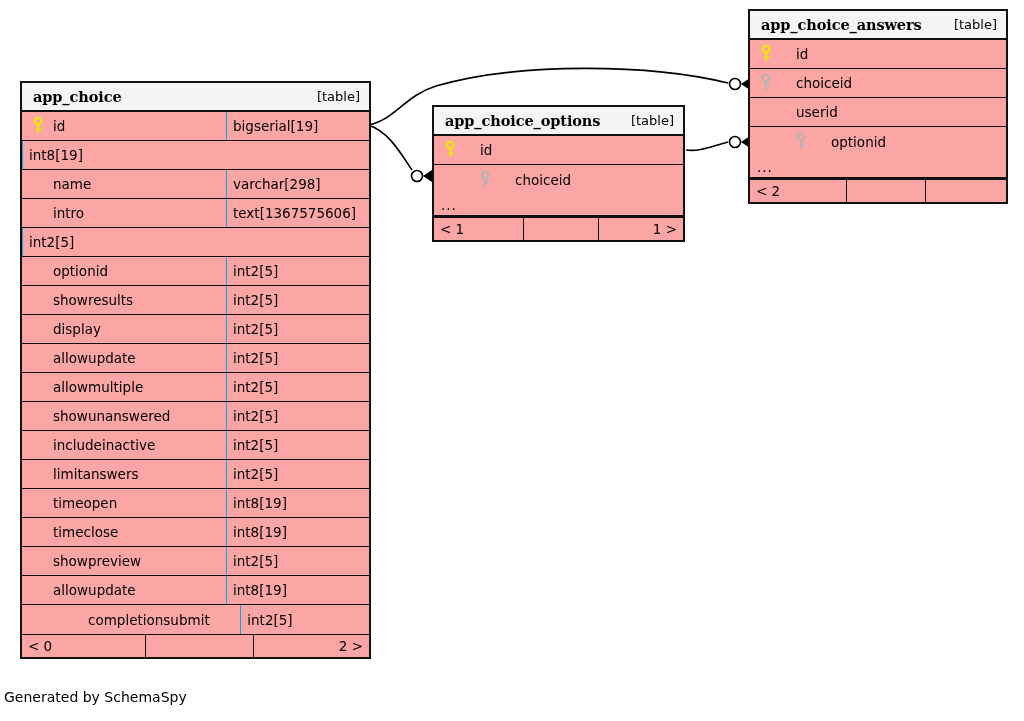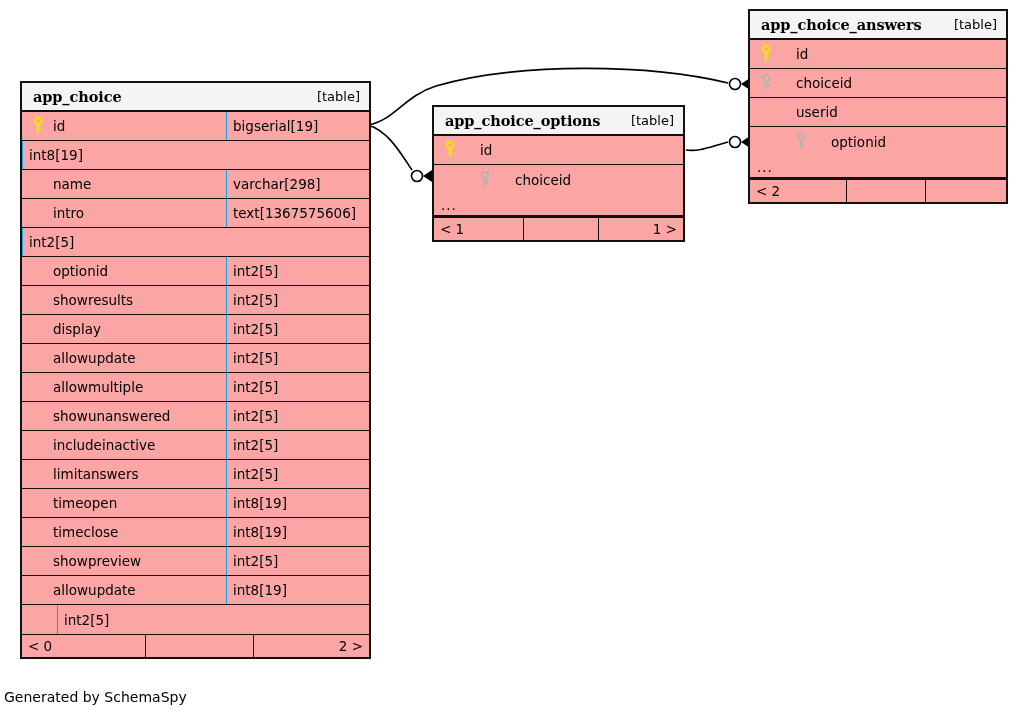--- a/index.html
+++ b/index.html
@@ -332,20 +332,24 @@
         <span class="col-type">int2[5]</span>
       </div>
       <div class="col-row">
         <span class="col-name">
           <span class="keyslot"></span>
           <span class="col-label">allowupdate</span>
         </span>
         <span class="col-type">int8[19]</span>
       </div>
       <div class="col-row">
+        <span class="col-name">
+          <span class="keyslot"></span>
+          <span class="col-label">completionsubmit</span>
+        </span>
         <span class="col-type">int2[5]</span>
       </div>
     </div>
     <div class="entity-footer">
       <span class="footer-cell">&lt; 0</span>
       <span class="footer-cell"></span>
       <span class="footer-cell right">2 &gt;</span>
     </div>
   </div>
 

